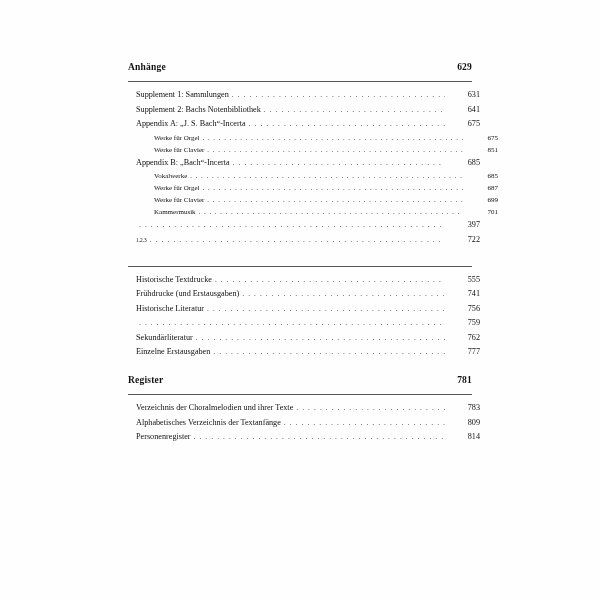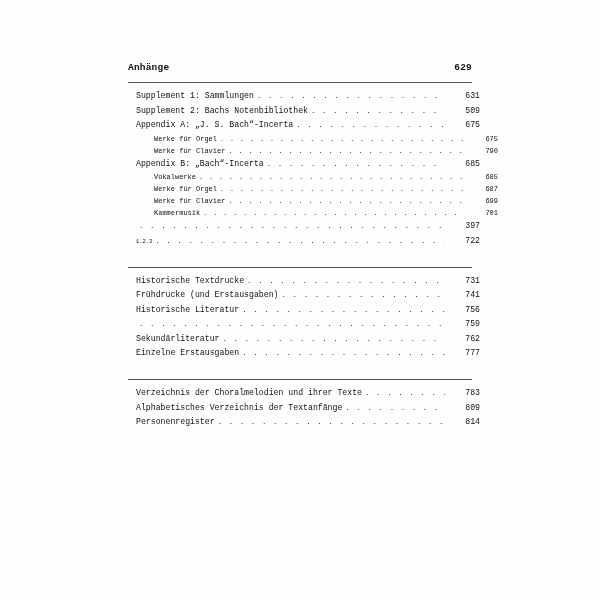--- a/index.html
+++ b/index.html
@@ -12,21 +12,20 @@
     height: 600px;
     font-family: "Liberation Serif", serif;
     color: #111111;
     overflow: hidden;
   }
   .page {
     position: relative;
     width: 600px;
     height: 600px;
     background: #fefefe;
-    font-family: Liberation Mono, monospace;
   }
   .toc {
     position: absolute;
     left: 128px;
     top: 62px;
     width: 344px;
   }
   
   .row {
     display: flex;
@@ -122,36 +121,36 @@
       <div class="rule"></div>
       <div class="group">
         <div class="row lvl1">
           <span class="label">Supplement 1: Sammlungen</span>
           <span class="leader">. . . . . . . . . . . . . . . . . . . . . . . . . . . . . . . . . . . . . . . . . . . . . . . . . . . . . . . . . . . . . . . . . . . . . . . . . . . . . . . . . . . . . . . . . . . . . . . . . . . . . . . . . . . . . . . . . . . . . . . .</span>
           <span class="page-no">631</span>
         </div>
         <div class="row lvl1">
           <span class="label">Supplement 2: Bachs Notenbibliothek</span>
           <span class="leader">. . . . . . . . . . . . . . . . . . . . . . . . . . . . . . . . . . . . . . . . . . . . . . . . . . . . . . . . . . . . . . . . . . . . . . . . . . . . . . . . . . . . . . . . . . . . . . . . . . . . . . . . . . . . . . . . . . . . . . . .</span>
-          <span class="page-no">509</span>
+          <span class="page-no">641</span>
         </div>
         <div class="row lvl1">
           <span class="label">Appendix A: „J. S. Bach“-Incerta</span>
           <span class="leader">. . . . . . . . . . . . . . . . . . . . . . . . . . . . . . . . . . . . . . . . . . . . . . . . . . . . . . . . . . . . . . . . . . . . . . . . . . . . . . . . . . . . . . . . . . . . . . . . . . . . . . . . . . . . . . . . . . . . . . . .</span>
           <span class="page-no">675</span>
         </div>
         <div class="row lvl2">
           <span class="label">Werke für Orgel</span>
           <span class="leader">. . . . . . . . . . . . . . . . . . . . . . . . . . . . . . . . . . . . . . . . . . . . . . . . . . . . . . . . . . . . . . . . . . . . . . . . . . . . . . . . . . . . . . . . . . . . . . . . . . . . . . . . . . . . . . . . . . . . . . . .</span>
           <span class="page-no">675</span>
         </div>
         <div class="row lvl2">
           <span class="label">Werke für Clavier</span>
           <span class="leader">. . . . . . . . . . . . . . . . . . . . . . . . . . . . . . . . . . . . . . . . . . . . . . . . . . . . . . . . . . . . . . . . . . . . . . . . . . . . . . . . . . . . . . . . . . . . . . . . . . . . . . . . . . . . . . . . . . . . . . . .</span>
-          <span class="page-no">790</span>
+          <span class="page-no">851</span>
         </div>
         <div class="row lvl1">
           <span class="label">Appendix B: „Bach“-Incerta</span>
           <span class="leader">. . . . . . . . . . . . . . . . . . . . . . . . . . . . . . . . . . . . . . . . . . . . . . . . . . . . . . . . . . . . . . . . . . . . . . . . . . . . . . . . . . . . . . . . . . . . . . . . . . . . . . . . . . . . . . . . . . . . . . . .</span>
           <span class="page-no">685</span>
         </div>
         <div class="row lvl2">
           <span class="label">Vokalwerke</span>
           <span class="leader">. . . . . . . . . . . . . . . . . . . . . . . . . . . . . . . . . . . . . . . . . . . . . . . . . . . . . . . . . . . . . . . . . . . . . . . . . . . . . . . . . . . . . . . . . . . . . . . . . . . . . . . . . . . . . . . . . . . . . . . .</span>
           <span class="page-no">685</span>
@@ -180,21 +179,21 @@
           <span class="leader">. . . . . . . . . . . . . . . . . . . . . . . . . . . . . . . . . . . . . . . . . . . . . . . . . . . . . . . . . . . . . . . . . . . . . . . . . . . . . . . . . . . . . . . . . . . . . . . . . . . . . . . . . . . . . . . . . . . . . . . .</span>
           <span class="page-no">722</span>
         </div>
       </div>
       <div class="spacer-md"></div>
       <div class="rule"></div>
       <div class="group">
         <div class="row lvl1">
           <span class="label">Historische Textdrucke</span>
           <span class="leader">. . . . . . . . . . . . . . . . . . . . . . . . . . . . . . . . . . . . . . . . . . . . . . . . . . . . . . . . . . . . . . . . . . . . . . . . . . . . . . . . . . . . . . . . . . . . . . . . . . . . . . . . . . . . . . . . . . . . . . . .</span>
-          <span class="page-no">731</span>
+          <span class="page-no">555</span>
         </div>
         <div class="row lvl1">
           <span class="label">Frühdrucke (und Erstausgaben)</span>
           <span class="leader">. . . . . . . . . . . . . . . . . . . . . . . . . . . . . . . . . . . . . . . . . . . . . . . . . . . . . . . . . . . . . . . . . . . . . . . . . . . . . . . . . . . . . . . . . . . . . . . . . . . . . . . . . . . . . . . . . . . . . . . .</span>
           <span class="page-no">741</span>
         </div>
         <div class="row lvl1">
           <span class="label">Historische Literatur</span>
           <span class="leader">. . . . . . . . . . . . . . . . . . . . . . . . . . . . . . . . . . . . . . . . . . . . . . . . . . . . . . . . . . . . . . . . . . . . . . . . . . . . . . . . . . . . . . . . . . . . . . . . . . . . . . . . . . . . . . . . . . . . . . . .</span>
           <span class="page-no">756</span>
@@ -208,20 +207,25 @@
           <span class="leader">. . . . . . . . . . . . . . . . . . . . . . . . . . . . . . . . . . . . . . . . . . . . . . . . . . . . . . . . . . . . . . . . . . . . . . . . . . . . . . . . . . . . . . . . . . . . . . . . . . . . . . . . . . . . . . . . . . . . . . . .</span>
           <span class="page-no">762</span>
         </div>
         <div class="row lvl1">
           <span class="label">Einzelne Erstausgaben</span>
           <span class="leader">. . . . . . . . . . . . . . . . . . . . . . . . . . . . . . . . . . . . . . . . . . . . . . . . . . . . . . . . . . . . . . . . . . . . . . . . . . . . . . . . . . . . . . . . . . . . . . . . . . . . . . . . . . . . . . . . . . . . . . . .</span>
           <span class="page-no">777</span>
         </div>
       </div>
       <div class="spacer-md"></div>
+      <div class="row section-head">
+        <span class="label">Register</span>
+        <span class="leader"></span>
+        <span class="page-no">781</span>
+      </div>
       <div class="rule"></div>
       <div class="group">
         <div class="row lvl1">
           <span class="label">Verzeichnis der Choralmelodien und ihrer Texte</span>
           <span class="leader">. . . . . . . . . . . . . . . . . . . . . . . . . . . . . . . . . . . . . . . . . . . . . . . . . . . . . . . . . . . . . . . . . . . . . . . . . . . . . . . . . . . . . . . . . . . . . . . . . . . . . . . . . . . . . . . . . . . . . . . .</span>
           <span class="page-no">783</span>
         </div>
         <div class="row lvl1">
           <span class="label">Alphabetisches Verzeichnis der Textanfänge</span>
           <span class="leader">. . . . . . . . . . . . . . . . . . . . . . . . . . . . . . . . . . . . . . . . . . . . . . . . . . . . . . . . . . . . . . . . . . . . . . . . . . . . . . . . . . . . . . . . . . . . . . . . . . . . . . . . . . . . . . . . . . . . . . . .</span>

